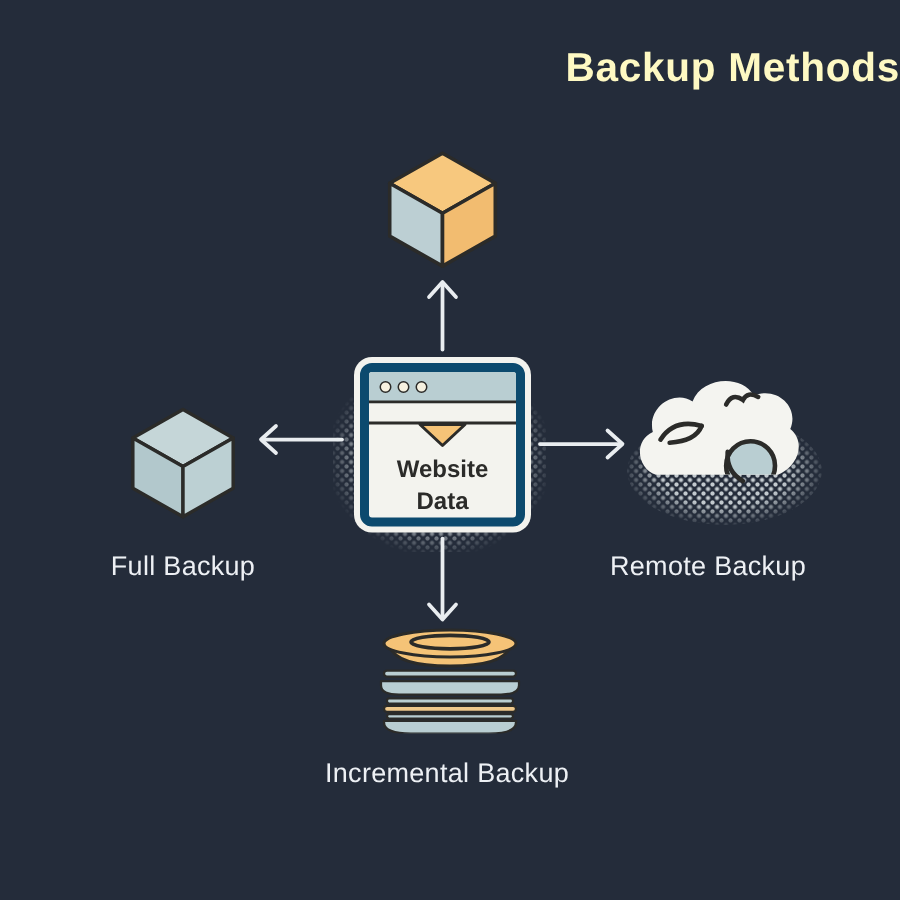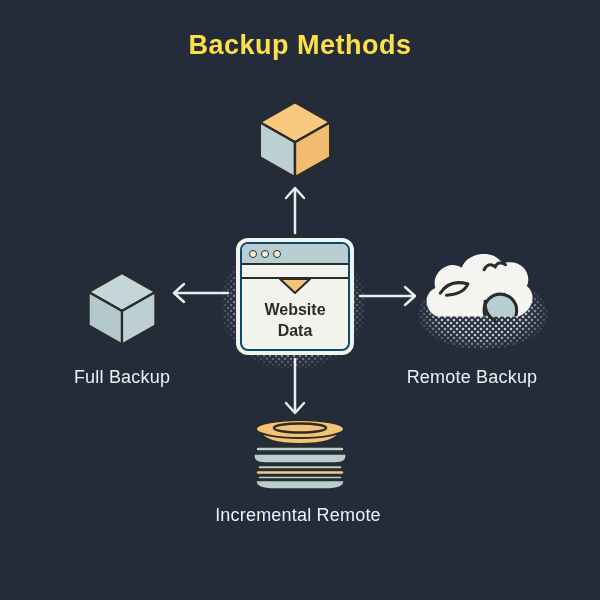--- a/index.html
+++ b/index.html
@@ -5,23 +5,23 @@
   html,body{margin:0;padding:0;}
   .canvas{
     position:relative;
     width:600px;height:600px;
     background:#242c3a;
     overflow:hidden;
     font-family:"Liberation Sans", sans-serif;
   }
   .title{
     position:absolute;top:30px;left:0;width:600px;
-    text-align:center;
+    text-align:right;
     font-size:27px;font-weight:600;letter-spacing:0.5px;
-    color:#fde047;
+    color:#fef9c3;
   }
   .node-label{
     position:absolute;
     text-align:center;
     font-size:18px;font-weight:500;letter-spacing:0.2px;
     color:#edf0f4;
   }
   .label-full{left:42px;top:367px;width:160px;}
   .label-remote{left:392px;top:367px;width:160px;}
   .label-incremental{left:198px;top:505px;width:200px;}
@@ -43,21 +43,21 @@
   .shadow-cloud{left:418px;top:278px;width:130px;height:72px;border-radius:50%;}
 
   
   .window{
     position:absolute;left:236px;top:238px;width:118px;height:117px;
     background:#f3f3ee;border-radius:12px;
     padding:4px;box-sizing:border-box;
   }
   .window-frame{
     width:100%;height:100%;box-sizing:border-box;
-    border:2px solid #0c4a6e;border-radius:8px;
+    border:6px solid #0c4a6e;border-radius:8px;
     overflow:hidden;background:#f3f3ee;
     display:flex;flex-direction:column;
   }
   .window-titlebar{
     height:19px;flex:0 0 19px;background:#b9ced2;
     border-bottom:2px solid #2b2b29;
     display:flex;align-items:center;gap:4px;padding-left:7px;
   }
   .dot{
     width:6px;height:6px;border-radius:50%;
@@ -168,15 +168,15 @@
         <svg class="tri" width="34" height="17" viewBox="0 0 34 17">
           <polygon points="2,1 32,1 17,15" fill="#f5c377" stroke="#2b2b29" stroke-width="2" stroke-linejoin="round"></polygon>
         </svg>
         <div class="window-label">Website Data</div>
       </div>
     </div>
   </div>
 
   <div class="node-label label-remote">Remote Backup</div>
   <div class="node-label label-full">Full Backup</div>
-  <div class="node-label label-incremental">Incremental Remote</div>
+  <div class="node-label label-incremental">Incremental Backup</div>
 
 </div>
 
 </body></html>

